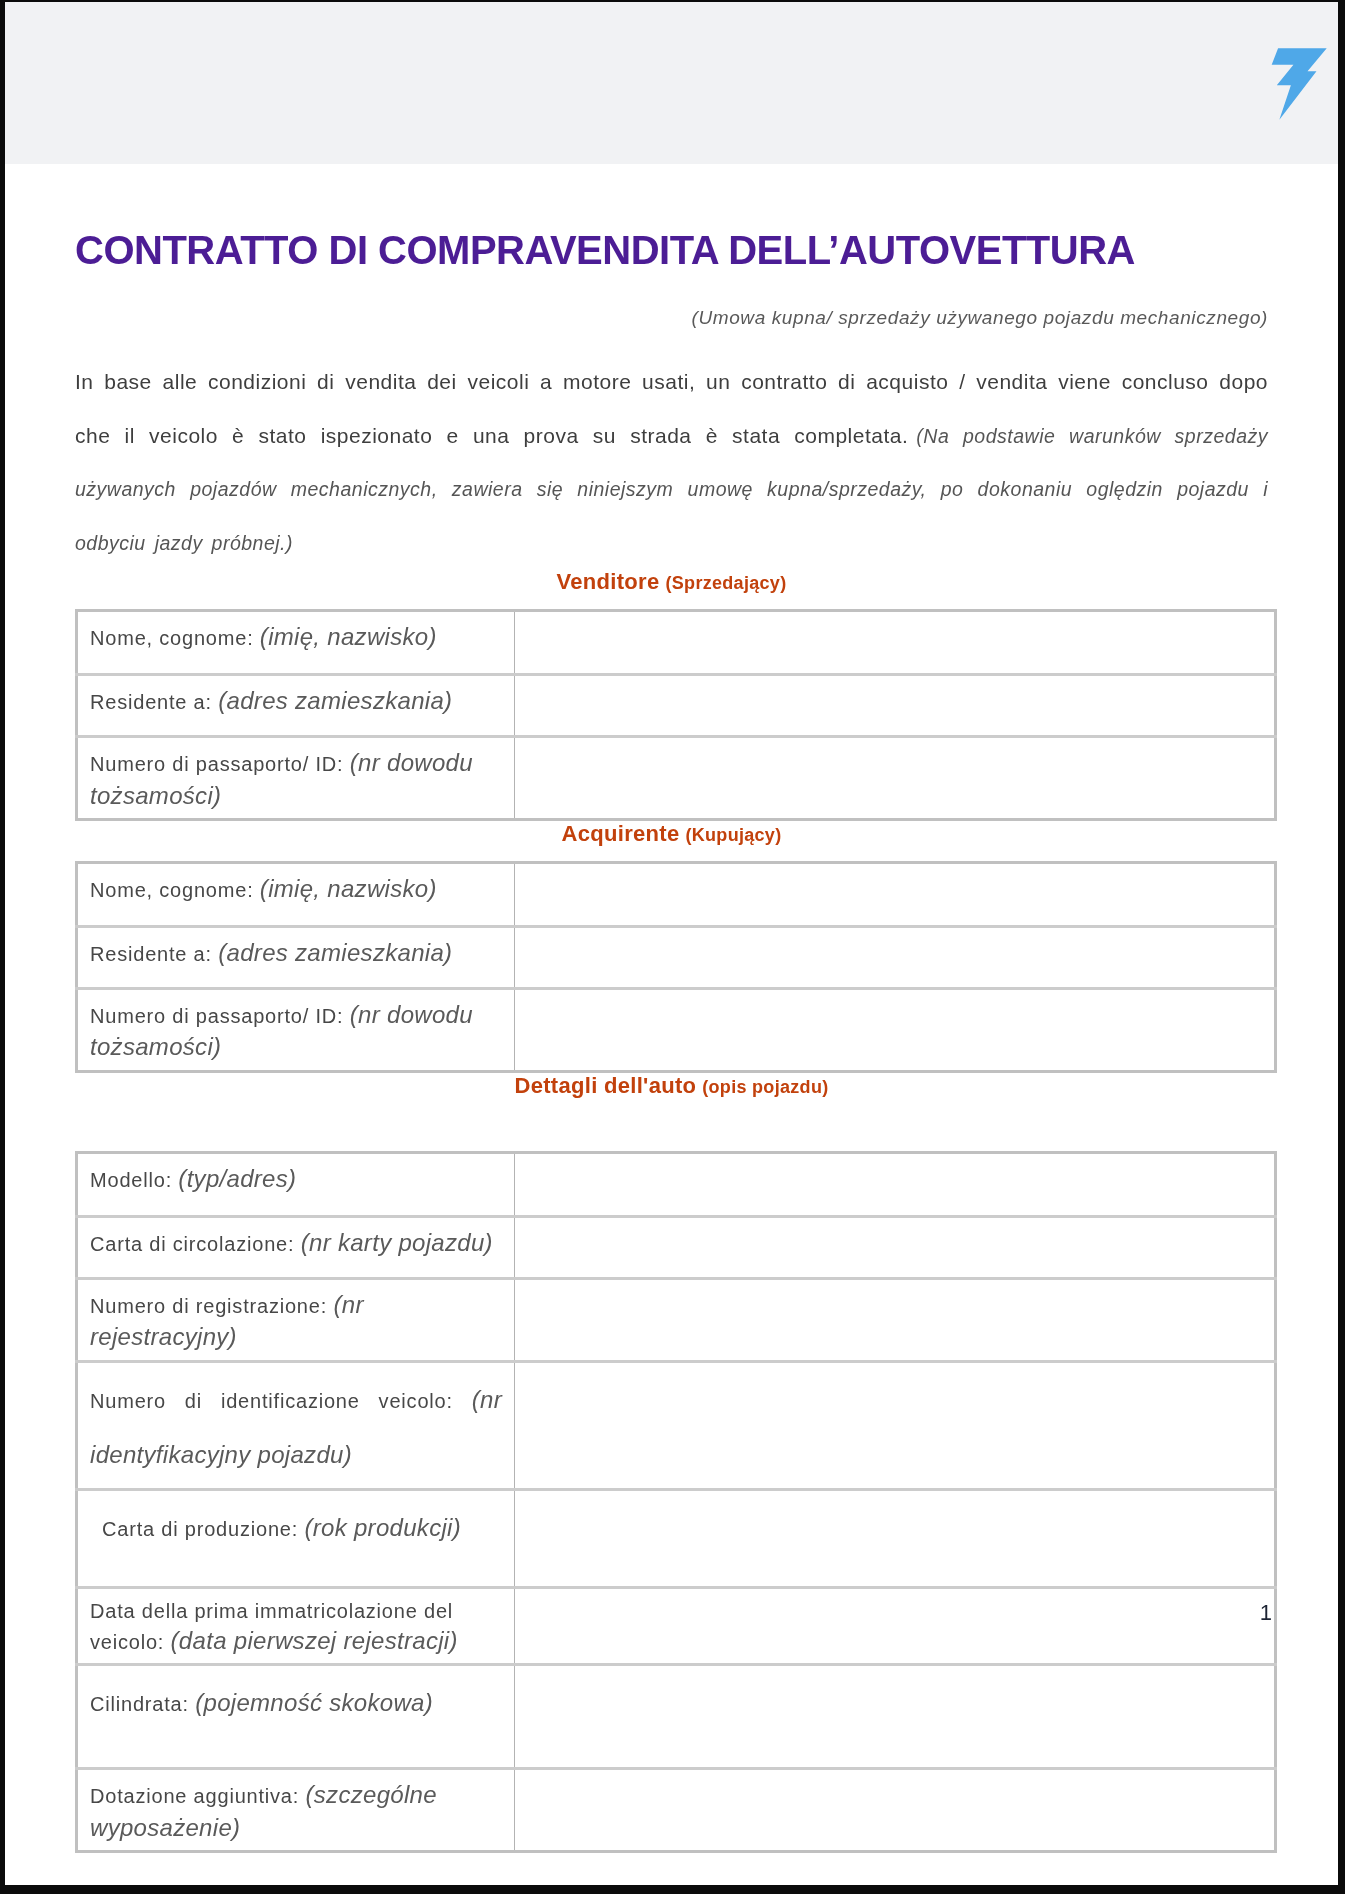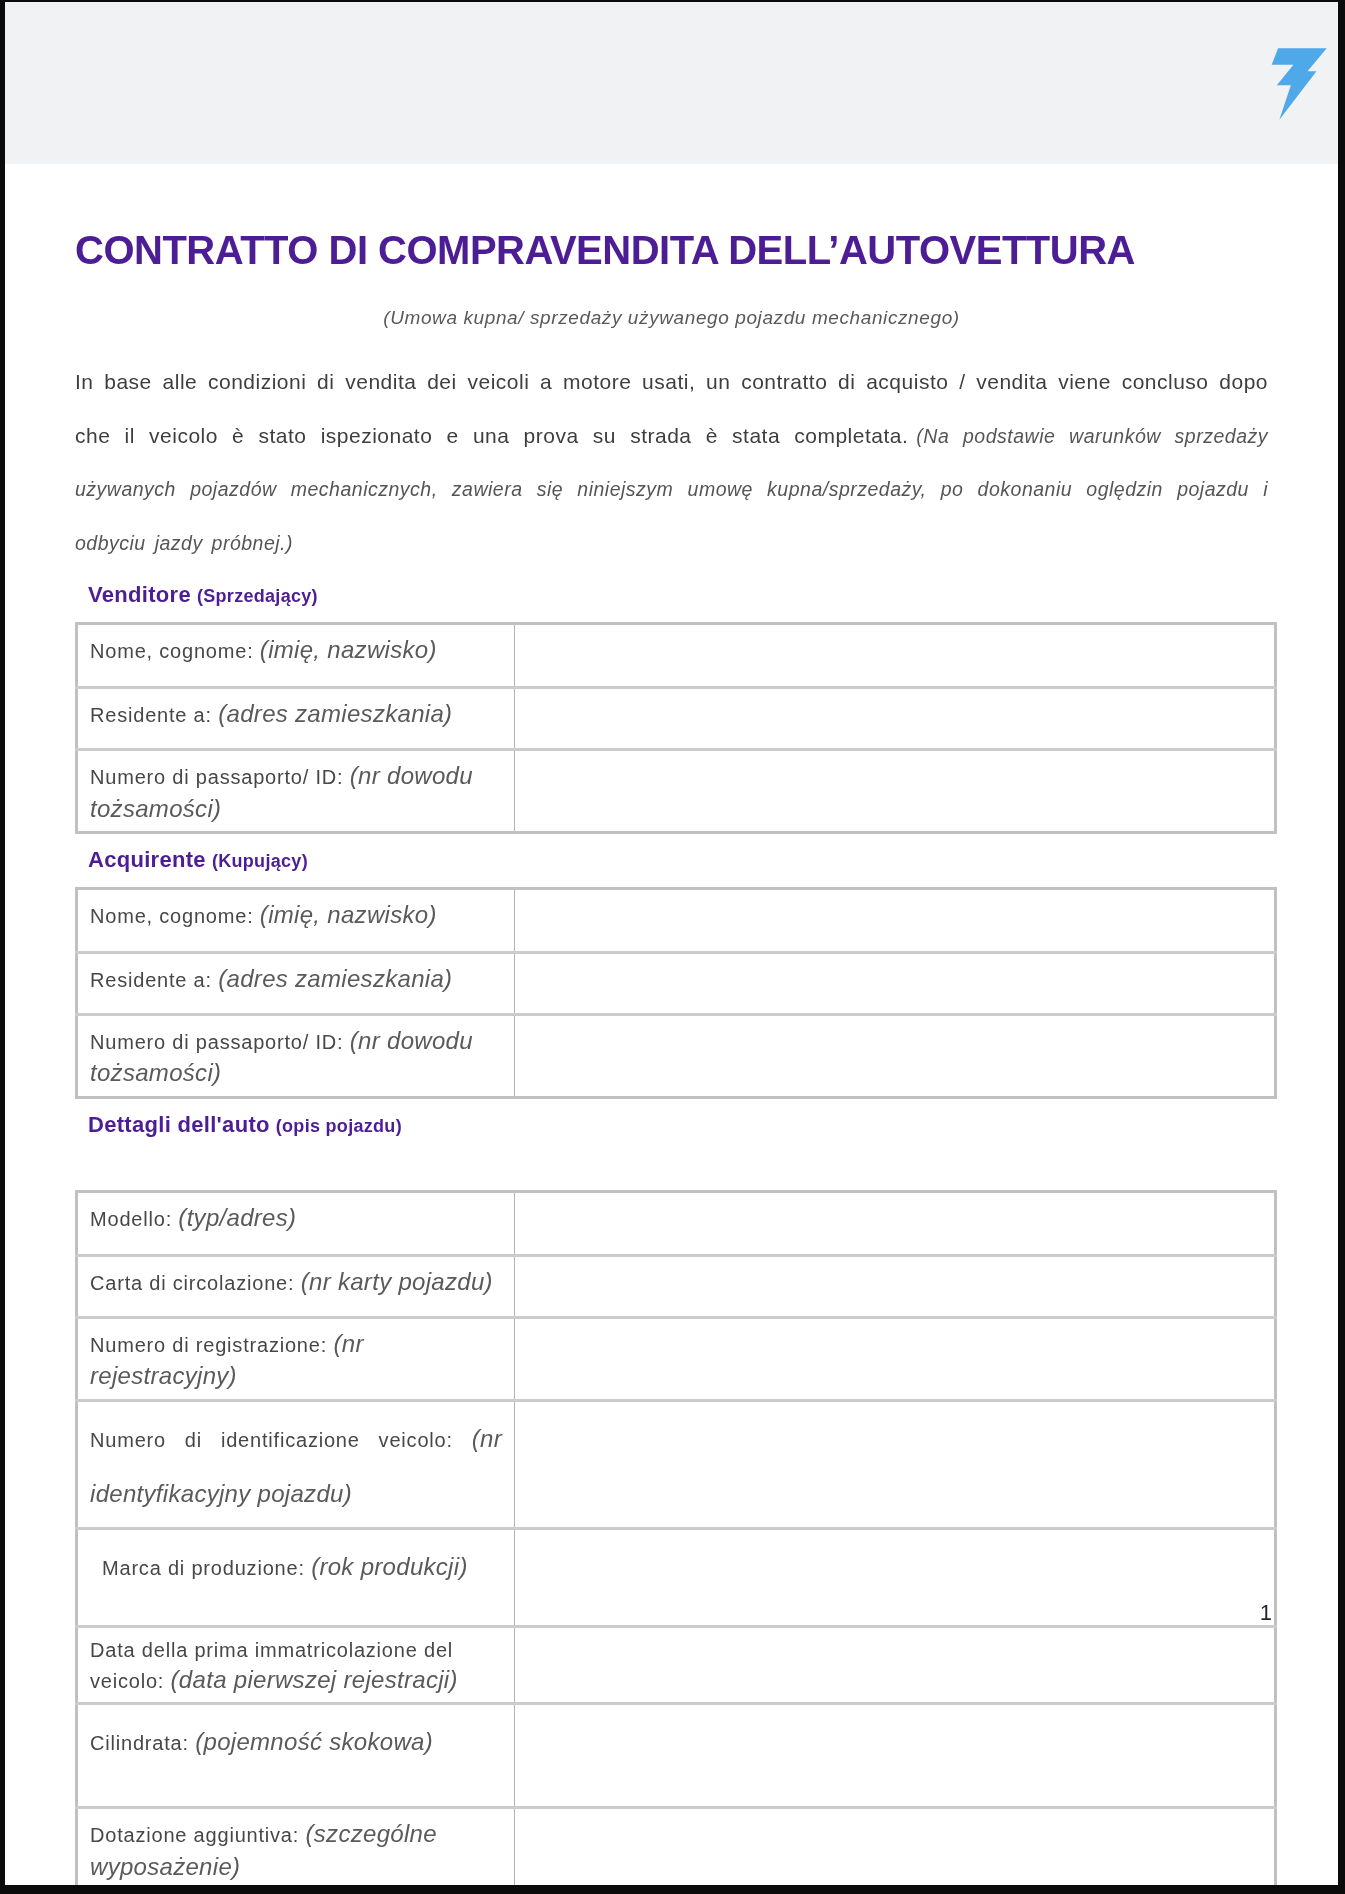--- a/index.html
+++ b/index.html
@@ -15,28 +15,28 @@
   .logo svg { width:64px; height:92px; margin-top:2px; }
   .wordmark { font-family:"DejaVu Sans", sans-serif; font-weight:bold; font-style:italic;
               font-size:100px; letter-spacing:-6px; color:#2f4166; margin-left:2px;
               transform:translateY(-14px); }
 
   
   .content { padding:0 70px; }
 
   h1.title { margin:64px 0 0 0; font-size:40px; font-weight:bold; color:#4c1d95;
              letter-spacing:-0.5px; white-space:nowrap; }
-  .subtitle { margin:34px 0 0 0; text-align:center; font-style:italic; font-size:19px;
+  .subtitle { margin:34px 0 0 0; text-align:right; font-style:italic; font-size:19px;
               color:#595959; letter-spacing:0.6px; }
 
   .intro { margin:26px 0 0 0; text-align:justify; font-size:21px; color:#3e3e3e;
            line-height:2.55; letter-spacing:0.5px; word-spacing:3px; }
   .intro .pl { font-style:italic; font-size:19.5px; color:#555555; margin-left:8px; }
 
-  h2.sec { margin:13px; font-size:22px; font-weight:bold; color:#4c1d95; letter-spacing:0.3px; }
+  h2.sec { margin:0; font-size:22px; font-weight:bold; color:#c2410c; letter-spacing:0.3px;text-align:center; }
   h2.sec .hnote { font-size:18px; margin-left:6px; }
   .sec-seller { margin-top:24px; }
   .sec-buyer  { margin-top:42px; margin-left:8px; }
   .sec-car    { margin-top:42px; }
 
   table.grid { width:1202px; border-collapse:collapse; table-layout:fixed;
                border:3px solid #c0c0c0; }
   table.grid td { vertical-align:top; padding:9px 12px 6px 12px; }
   table.grid td.label { width:438px; border-right:1px solid #b3b3b3; box-sizing:border-box;
                         font-size:20px; color:#474747; letter-spacing:0.8px; line-height:1.35; }
@@ -140,21 +140,21 @@
           </tr>
           <tr>
             <td class="label"><span>Numero di registrazione:</span> <span class="note">(nr rejestracyjny)</span></td>
             <td class="value"></td>
           </tr>
           <tr>
             <td class="label"><span>Numero di identificazione veicolo:</span> <span class="note">(nr identyfikacyjny pojazdu)</span></td>
             <td class="value"></td>
           </tr>
           <tr>
-            <td class="label"><span>Marca di produzione:</span> <span class="note">(rok produkcji)</span></td>
+            <td class="label"><span>Carta di produzione:</span> <span class="note">(rok produkcji)</span></td>
             <td class="value"></td>
           </tr>
           <tr>
             <td class="label"><span>Data della prima immatricolazione del veicolo:</span> <span class="note">(data pierwszej rejestracji)</span></td>
             <td class="value"></td>
           </tr>
           <tr>
             <td class="label"><span>Cilindrata:</span> <span class="note">(pojemność skokowa)</span></td>
             <td class="value"></td>
           </tr>

